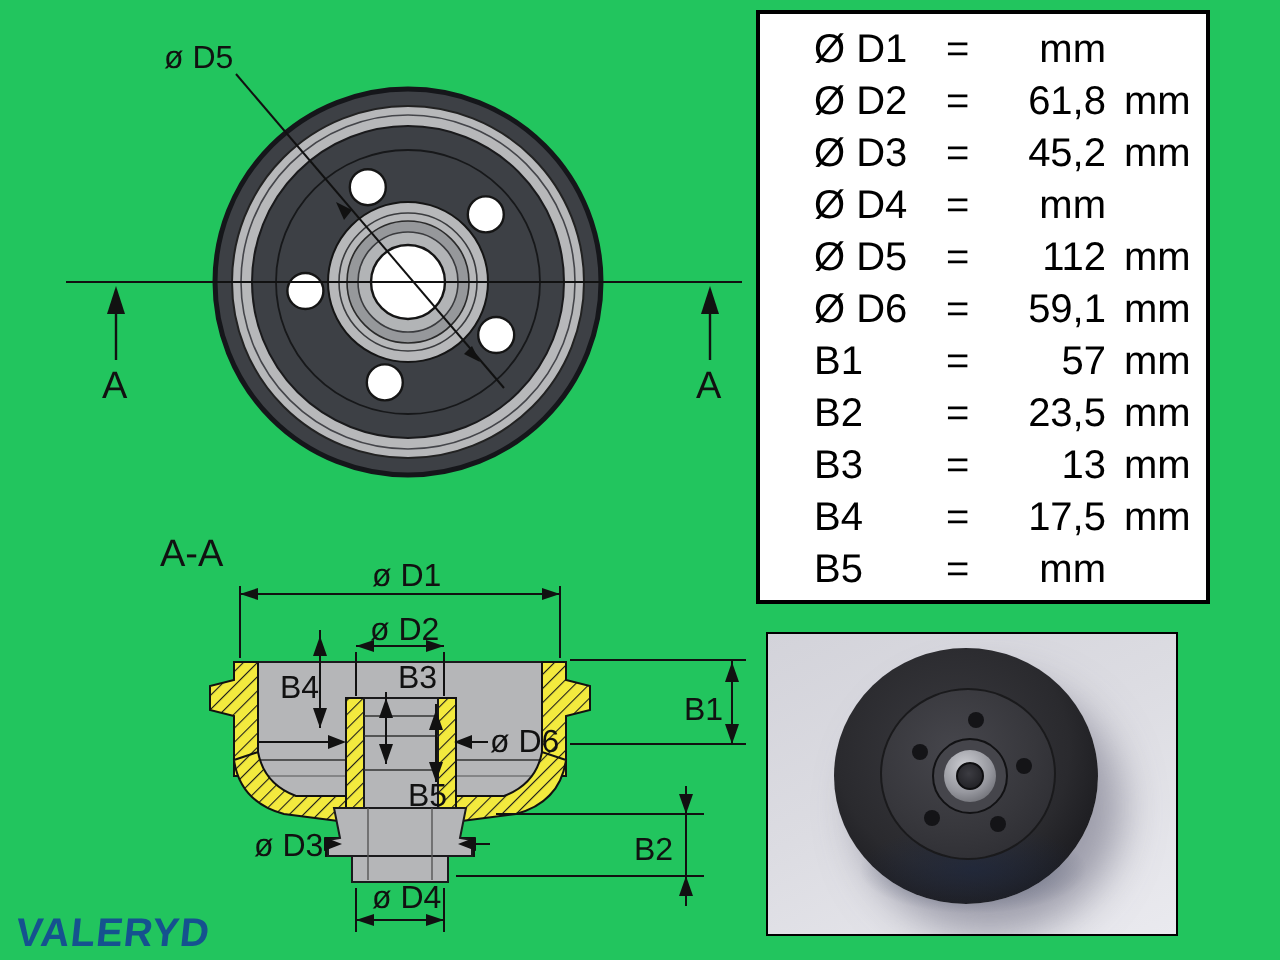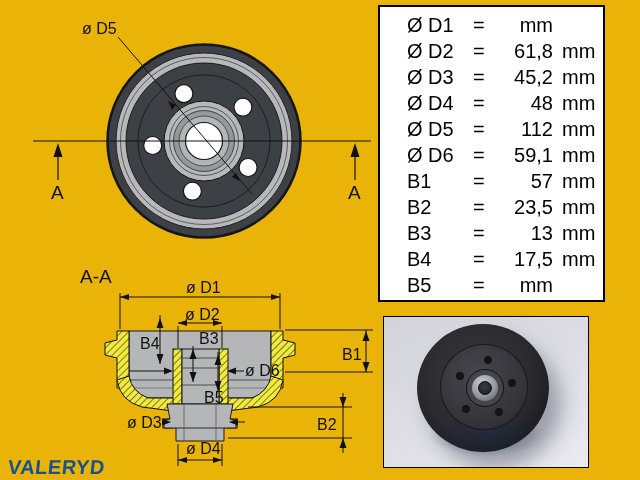--- a/index.html
+++ b/index.html
@@ -1,16 +1,16 @@
 <!DOCTYPE html>
 <html><head>
 <meta charset="utf-8">
 <style>
   html,body{margin:0;padding:0;background:#ffffff;}
-  #stage{position:relative;width:640px;height:480px;background:#eab308;overflow:hidden;
+  #stage{position:relative;width:640px;height:480px;background:#22c55e;overflow:hidden;
          font-family:"Liberation Sans", sans-serif;}
   svg text{font-family:"Liberation Sans", sans-serif;fill:#111;}
 
   
   #dim-table{position:absolute;left:378px;top:5px;width:227px;height:297px;
              border:2px solid #000;background:#fff;box-sizing:border-box;
              padding:5px 0 0 27px;}
   .dim-row{display:grid;grid-template-columns:66px 24px 56px 40px;height:26px;
            line-height:26px;font-size:20px;color:#000;}
   .dim-name{text-align:left;}
@@ -228,21 +228,20 @@
     </div>
     <div class="dim-row">
       <span class="dim-name">Ø D3</span>
         <span class="dim-eq">=</span>
         <span class="dim-val">45,2</span>
         <span class="dim-unit">mm</span>
     </div>
     <div class="dim-row">
       <span class="dim-name">Ø D4</span>
         <span class="dim-eq">=</span>
-        <span class="dim-val">48</span>
         <span class="dim-unit">mm</span>
     </div>
     <div class="dim-row">
       <span class="dim-name">Ø D5</span>
         <span class="dim-eq">=</span>
         <span class="dim-val">112</span>
         <span class="dim-unit">mm</span>
     </div>
     <div class="dim-row">
       <span class="dim-name">Ø D6</span>

